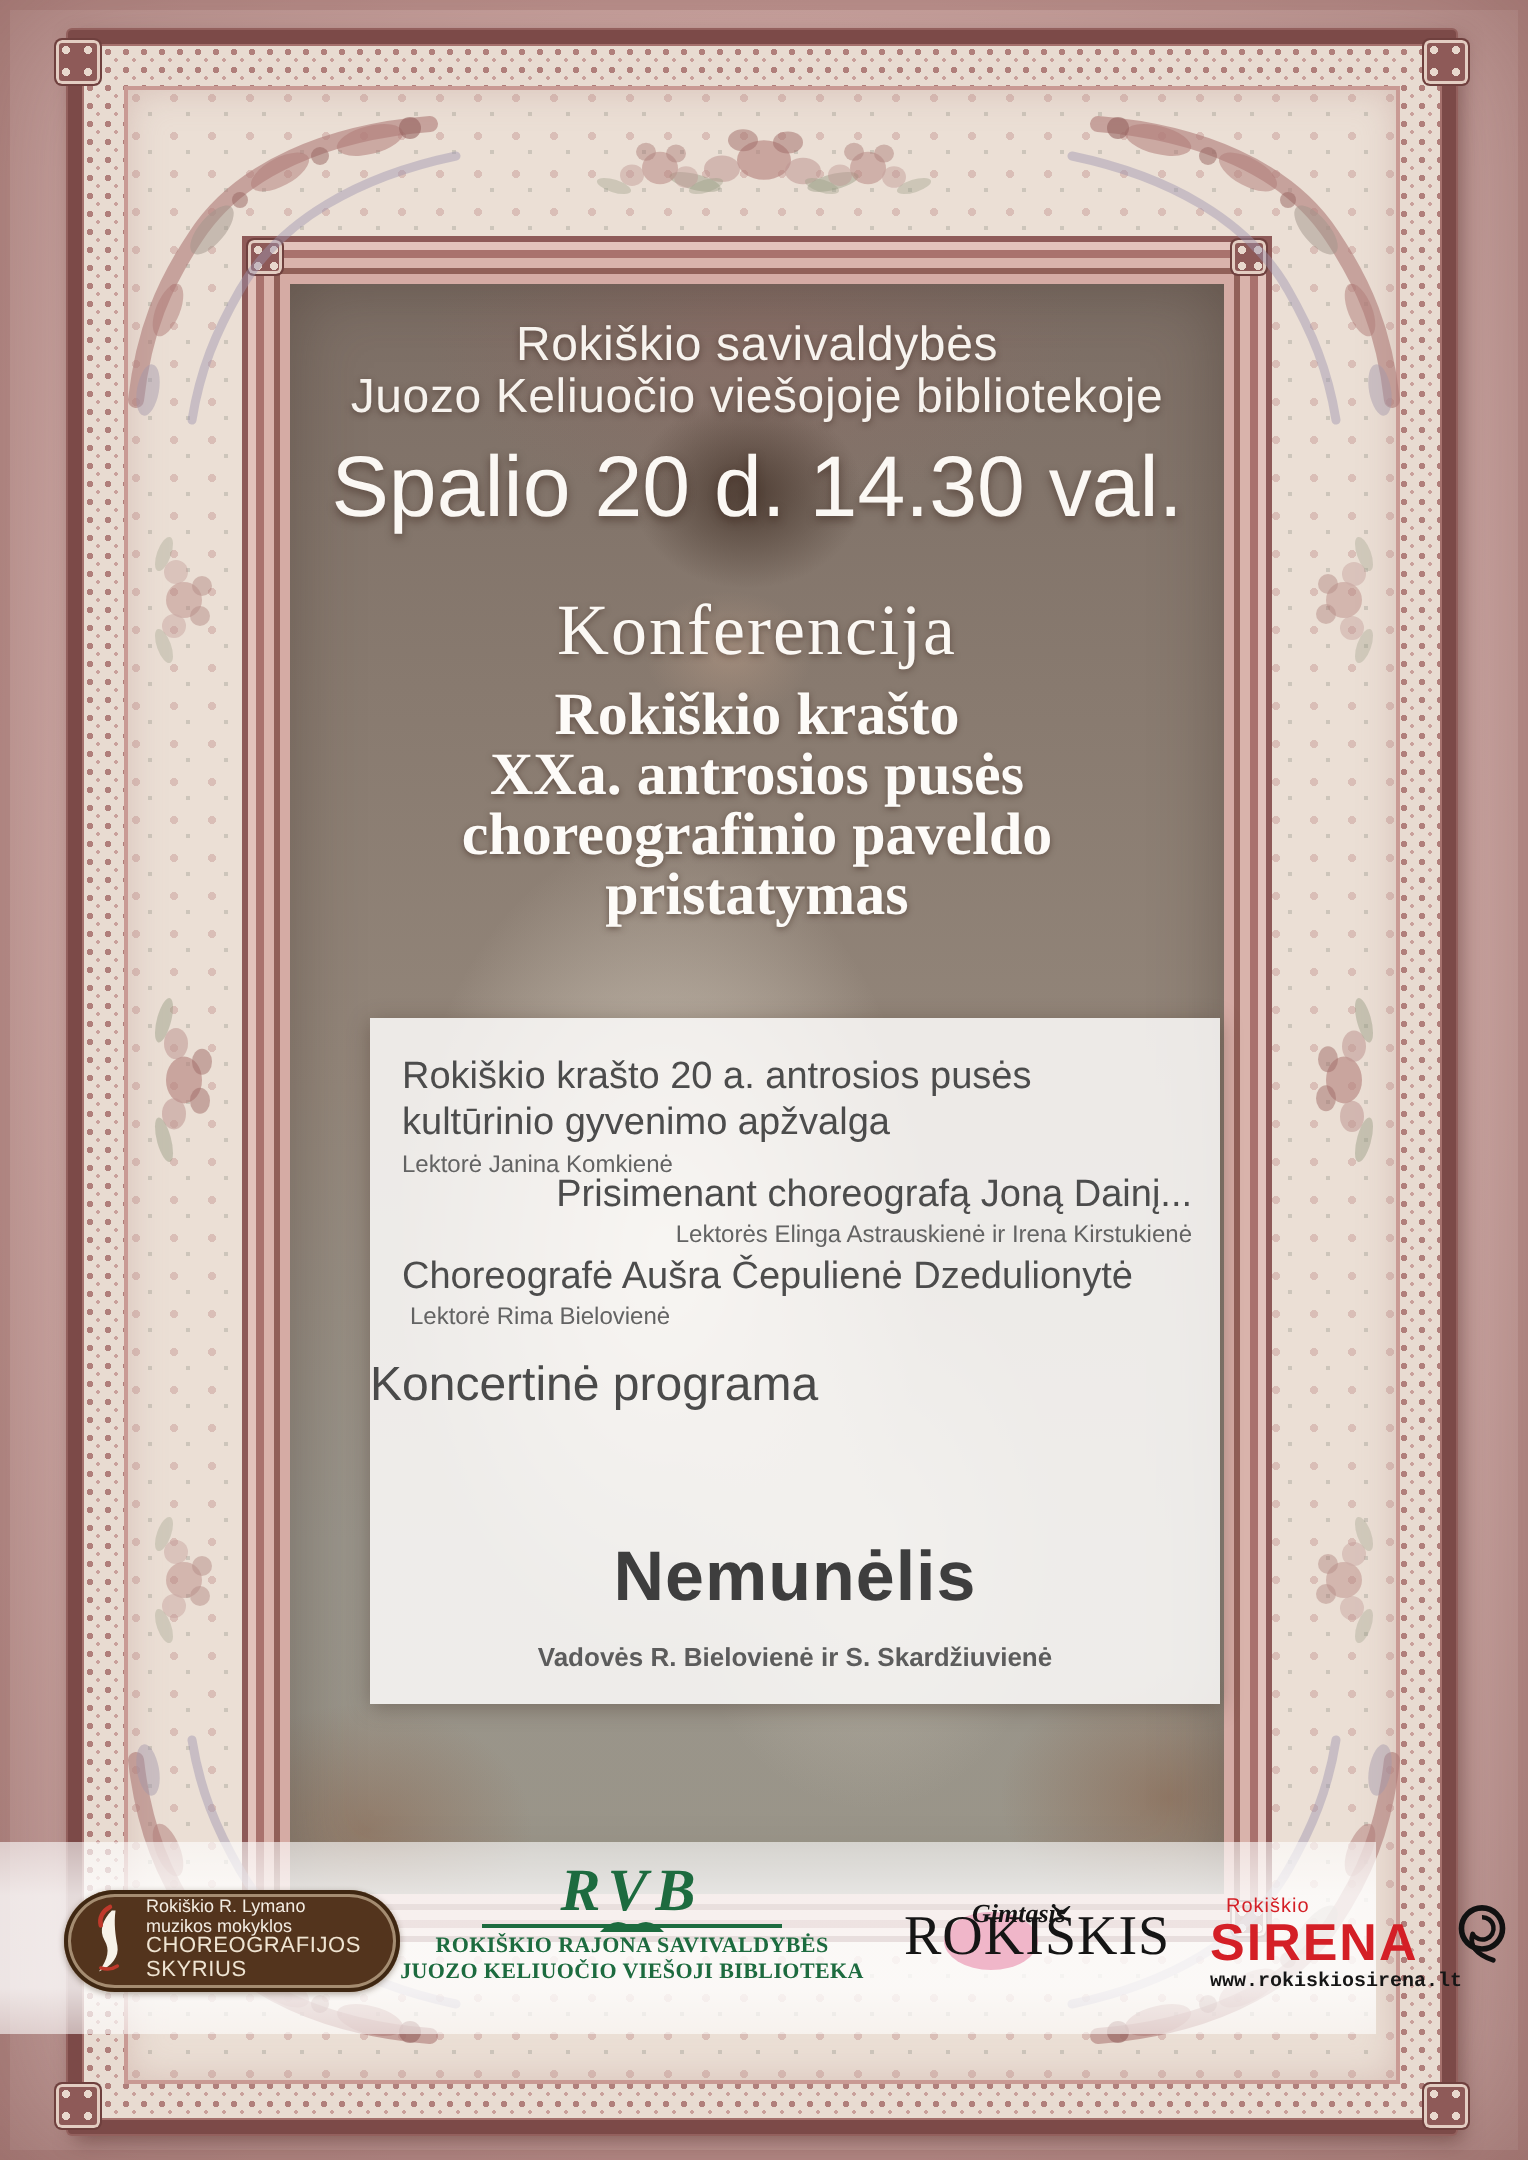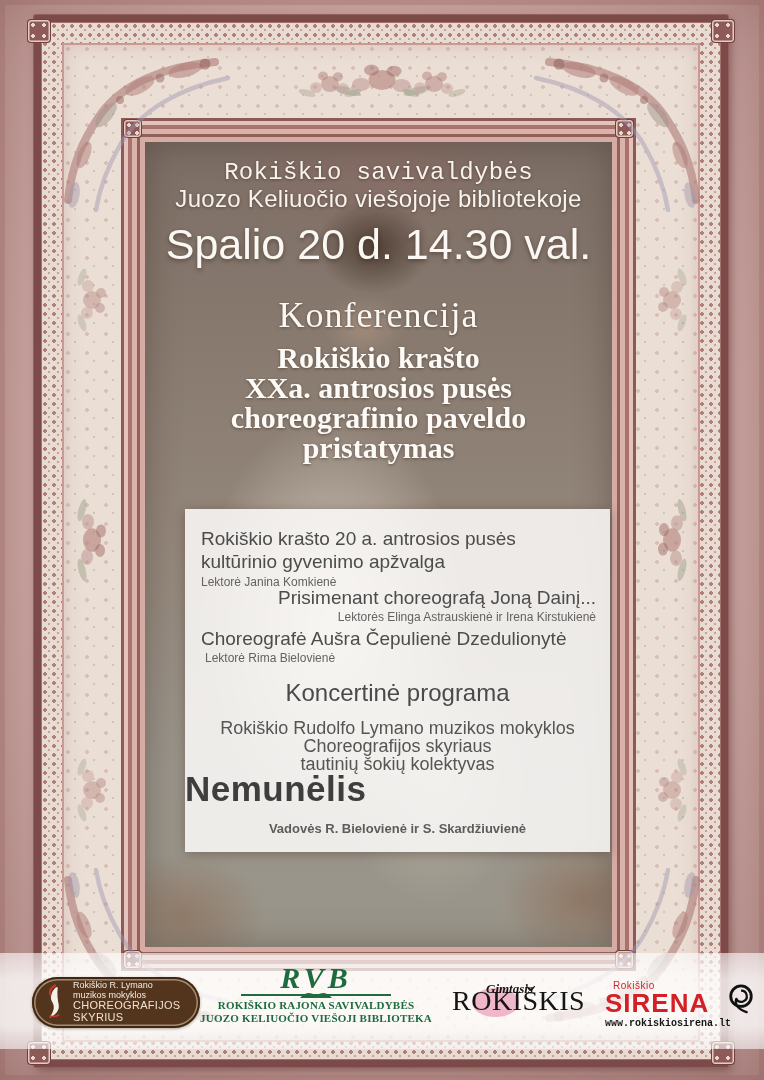--- a/index.html
+++ b/index.html
@@ -57,47 +57,47 @@
       radial-gradient(ellipse 185px 290px at 40% 60%, rgba(233,225,211,.8), transparent 72%),
       radial-gradient(ellipse 130px 180px at 62% 78%, rgba(210,203,189,.5), transparent 75%),
       radial-gradient(ellipse 120px 90px at 8% 96%, rgba(132,85,58,.4), transparent 70%),
       radial-gradient(ellipse 120px 90px at 94% 94%, rgba(132,85,58,.45), transparent 70%),
       radial-gradient(ellipse 220px 120px at 50% 3%, rgba(150,105,100,.35), transparent 75%),
       linear-gradient(180deg, #7c6e65 0%, #887a6f 25%, #93867a 50%, #99948a 78%, #9a9589 100%);
     box-shadow:inset 0 0 35px rgba(60,45,38,.4);
   }
   .centered-text{position:absolute;left:145px;width:467px;text-align:center;white-space:nowrap;}
   .venue-line{color:#f7f3ee;font-size:24px;letter-spacing:.3px;text-shadow:0 1px 3px rgba(60,38,30,.55);}
-  .venue-1{top:159px;font-family:Liberation Mono, monospace;}
+  .venue-1{top:159px;}
   .venue-2{top:185px;text-align:center;}
   .datetime{top:220px;font-size:43px;color:#fbf8f4;letter-spacing:0;text-shadow:0 2px 4px rgba(60,38,30,.55);}
   .konferencija{top:294px;font-family:"Liberation Serif",serif;font-size:36px;color:#fbf8f4;letter-spacing:1px;text-shadow:0 1px 3px rgba(60,38,30,.5);}
   .main-title{position:absolute;left:145px;top:343px;width:467px;text-align:center;
     font-family:"Liberation Serif",serif;font-weight:bold;font-size:30px;line-height:30px;
     color:#fdfbf8;text-shadow:0 1px 3px rgba(60,38,30,.55);}
   .program-box{
     position:absolute;left:185px;top:509px;width:394px;height:343px;
     background:rgba(253,252,250,.85);box-shadow:0 2px 10px rgba(70,50,40,.4);
     color:#4b4b4b;
     padding-left:31px;
   }
   .program-box .item-title{position:absolute;font-size:19px;line-height:23px;color:#4c4c4c;}
   .program-box .item-lect{position:absolute;font-size:12px;color:#636363;}
   .it1-title{left:16px;top:18px;}
   .it1-lect{left:16px;top:66px;}
   .it2-title{right:14px;top:77px;text-align:right;}
   .it2-lect{right:14px;top:101px;text-align:right;}
   .it3-title{left:16px;top:118px;}
   .it3-lect{left:20px;top:142px;}
-  .concert-heading{position:absolute;left:0;top:170px;width:100%;text-align:center;font-size:24px;color:#4a4a4a;}
+  .concert-heading{position:absolute;left:0;top:170px;width:100%;font-size:24px;color:#4a4a4a;}
   .concert-lines{position:absolute;left:0;top:210px;width:100%;text-align:center;font-size:18px;line-height:18px;color:#555;}
-  .ensemble{position:absolute;left:0;top:260px;width:100%;text-align:left;font-size:35px;font-weight:bold;color:#3e3e3e;letter-spacing:.5px;}
+  .ensemble{position:absolute;left:0;top:260px;width:100%;text-align:center;font-size:35px;font-weight:bold;color:#3e3e3e;letter-spacing:.5px;}
   .leaders{position:absolute;left:0;top:312px;width:100%;text-align:center;font-size:13px;color:#5c5c5c;font-weight:bold;}
   .footer-strip{
-    position:absolute;left:0;top:953px;width:764px;height:96px;
+    position:absolute;left:0;top:921px;width:688px;height:96px;
     background:linear-gradient(180deg, rgba(255,255,255,.6), rgba(255,255,255,.8) 28%, rgba(255,255,255,.8) 76%, rgba(255,255,255,.58));
   }
   .logo-choreo{
     position:absolute;left:32px;top:24px;width:168px;height:51px;background:#53341d;border-radius:26px;
     box-shadow:inset 0 0 0 2px #3f2712, inset 0 0 0 3.5px rgba(232,213,182,.55), 0 1px 3px rgba(60,40,20,.4);
     display:flex;align-items:center;
   }
   .logo-choreo .dancer{margin-left:11px;flex:0 0 auto;}
   .logo-choreo .txt{margin-left:6px;line-height:1.08;}
   .logo-choreo .s{font-size:9px;color:#f3ece2;}
@@ -195,25 +195,20 @@
     </div>
     <div class="item-lect it1-lect">Lektorė Janina Komkienė</div>
 
     <div class="item-title it2-title">Prisimenant choreografą Joną Dainį...</div>
     <div class="item-lect it2-lect">Lektorės Elinga Astrauskienė ir Irena Kirstukienė</div>
 
     <div class="item-title it3-title">Choreografė Aušra Čepulienė Dzedulionytė</div>
     <div class="item-lect it3-lect">Lektorė Rima Bielovienė</div>
 
     <div class="concert-heading">Koncertinė programa</div>
-    <div class="concert-lines">
-      <div>Rokiškio Rudolfo Lymano muzikos mokyklos</div>
-      <div>Choreografijos skyriaus</div>
-      <div>tautinių šokių kolektyvas</div>
-    </div>
     <div class="ensemble">Nemunėlis</div>
     <div class="leaders">Vadovės R. Bielovienė ir S. Skardžiuvienė</div>
   </div>
 
   <div class="footer-strip">
 
     <div class="logo-choreo">
       <svg class="dancer" width="24" height="40" viewBox="0 0 26 42">
         <path d="M14,4 C 9,9 7,15 10,20 C 13,25 12,30 7,37 C 14,34 18,29 17,23 C 16,18 15,11 16,4 Z" fill="#f7f2e8"></path>
         <path d="M13,2 C 9,4 7,8 8,12" stroke="#c0392b" stroke-width="2.4" fill="none" stroke-linecap="round"></path>

